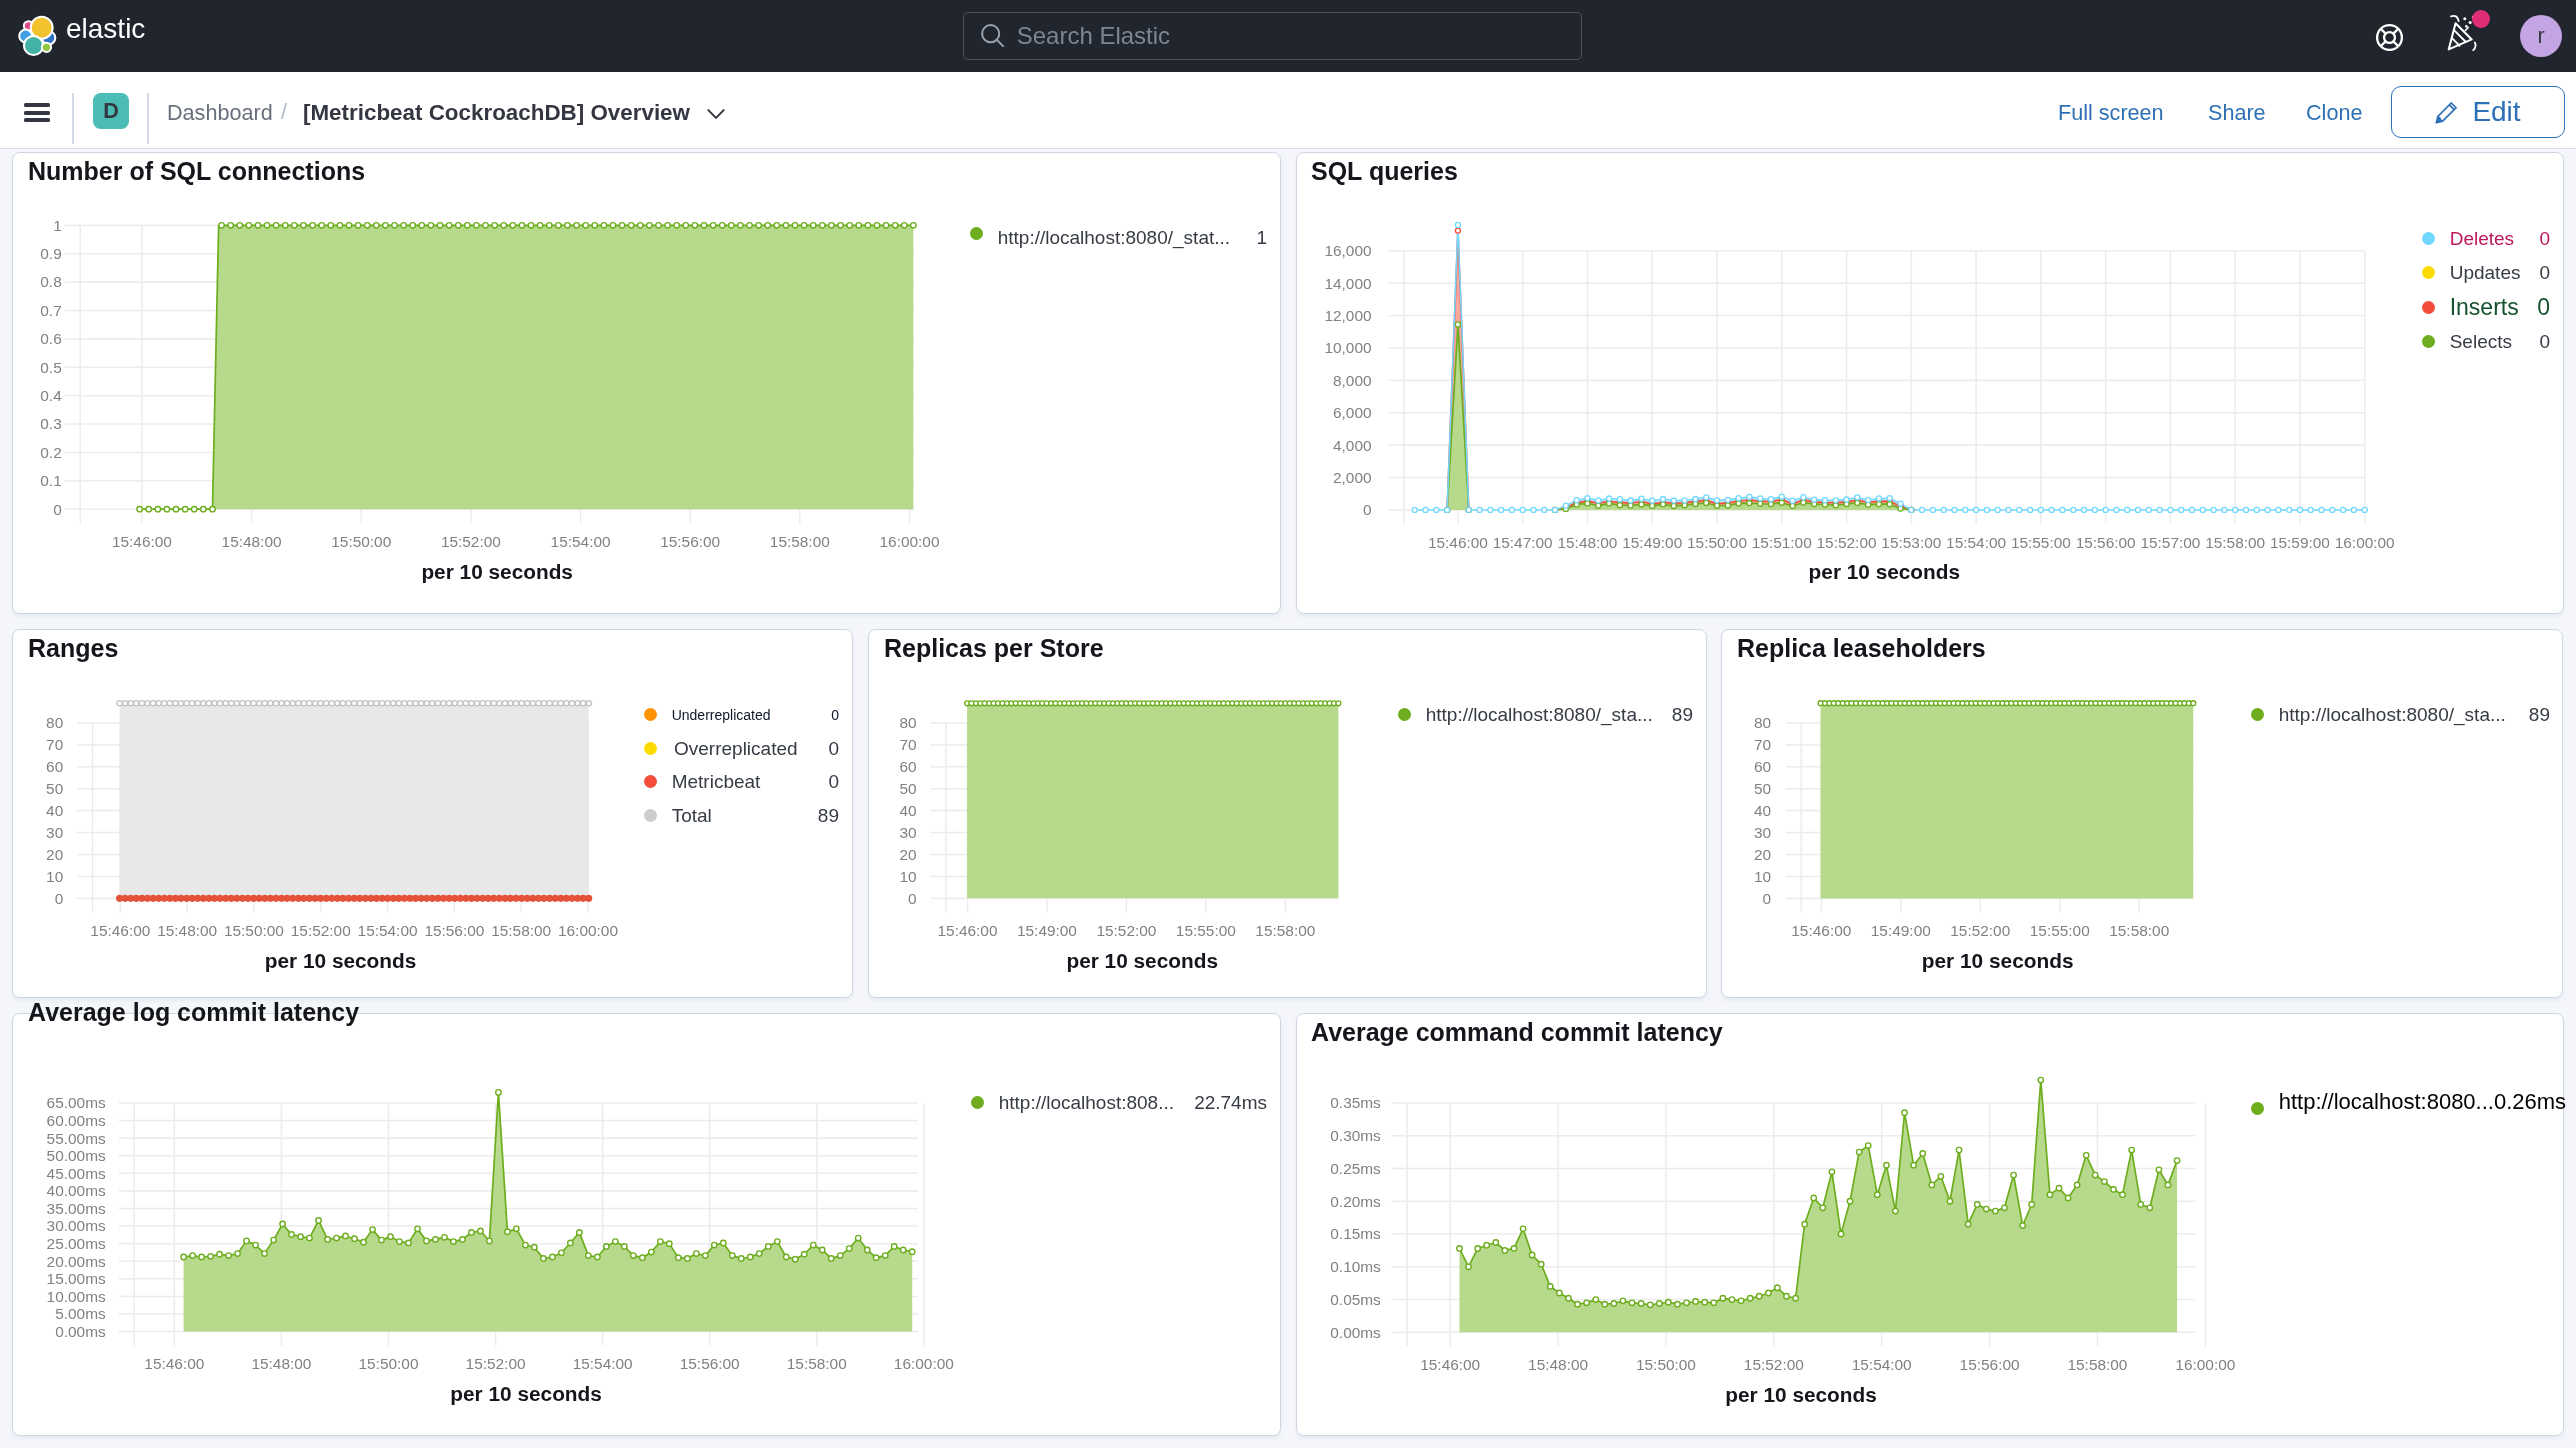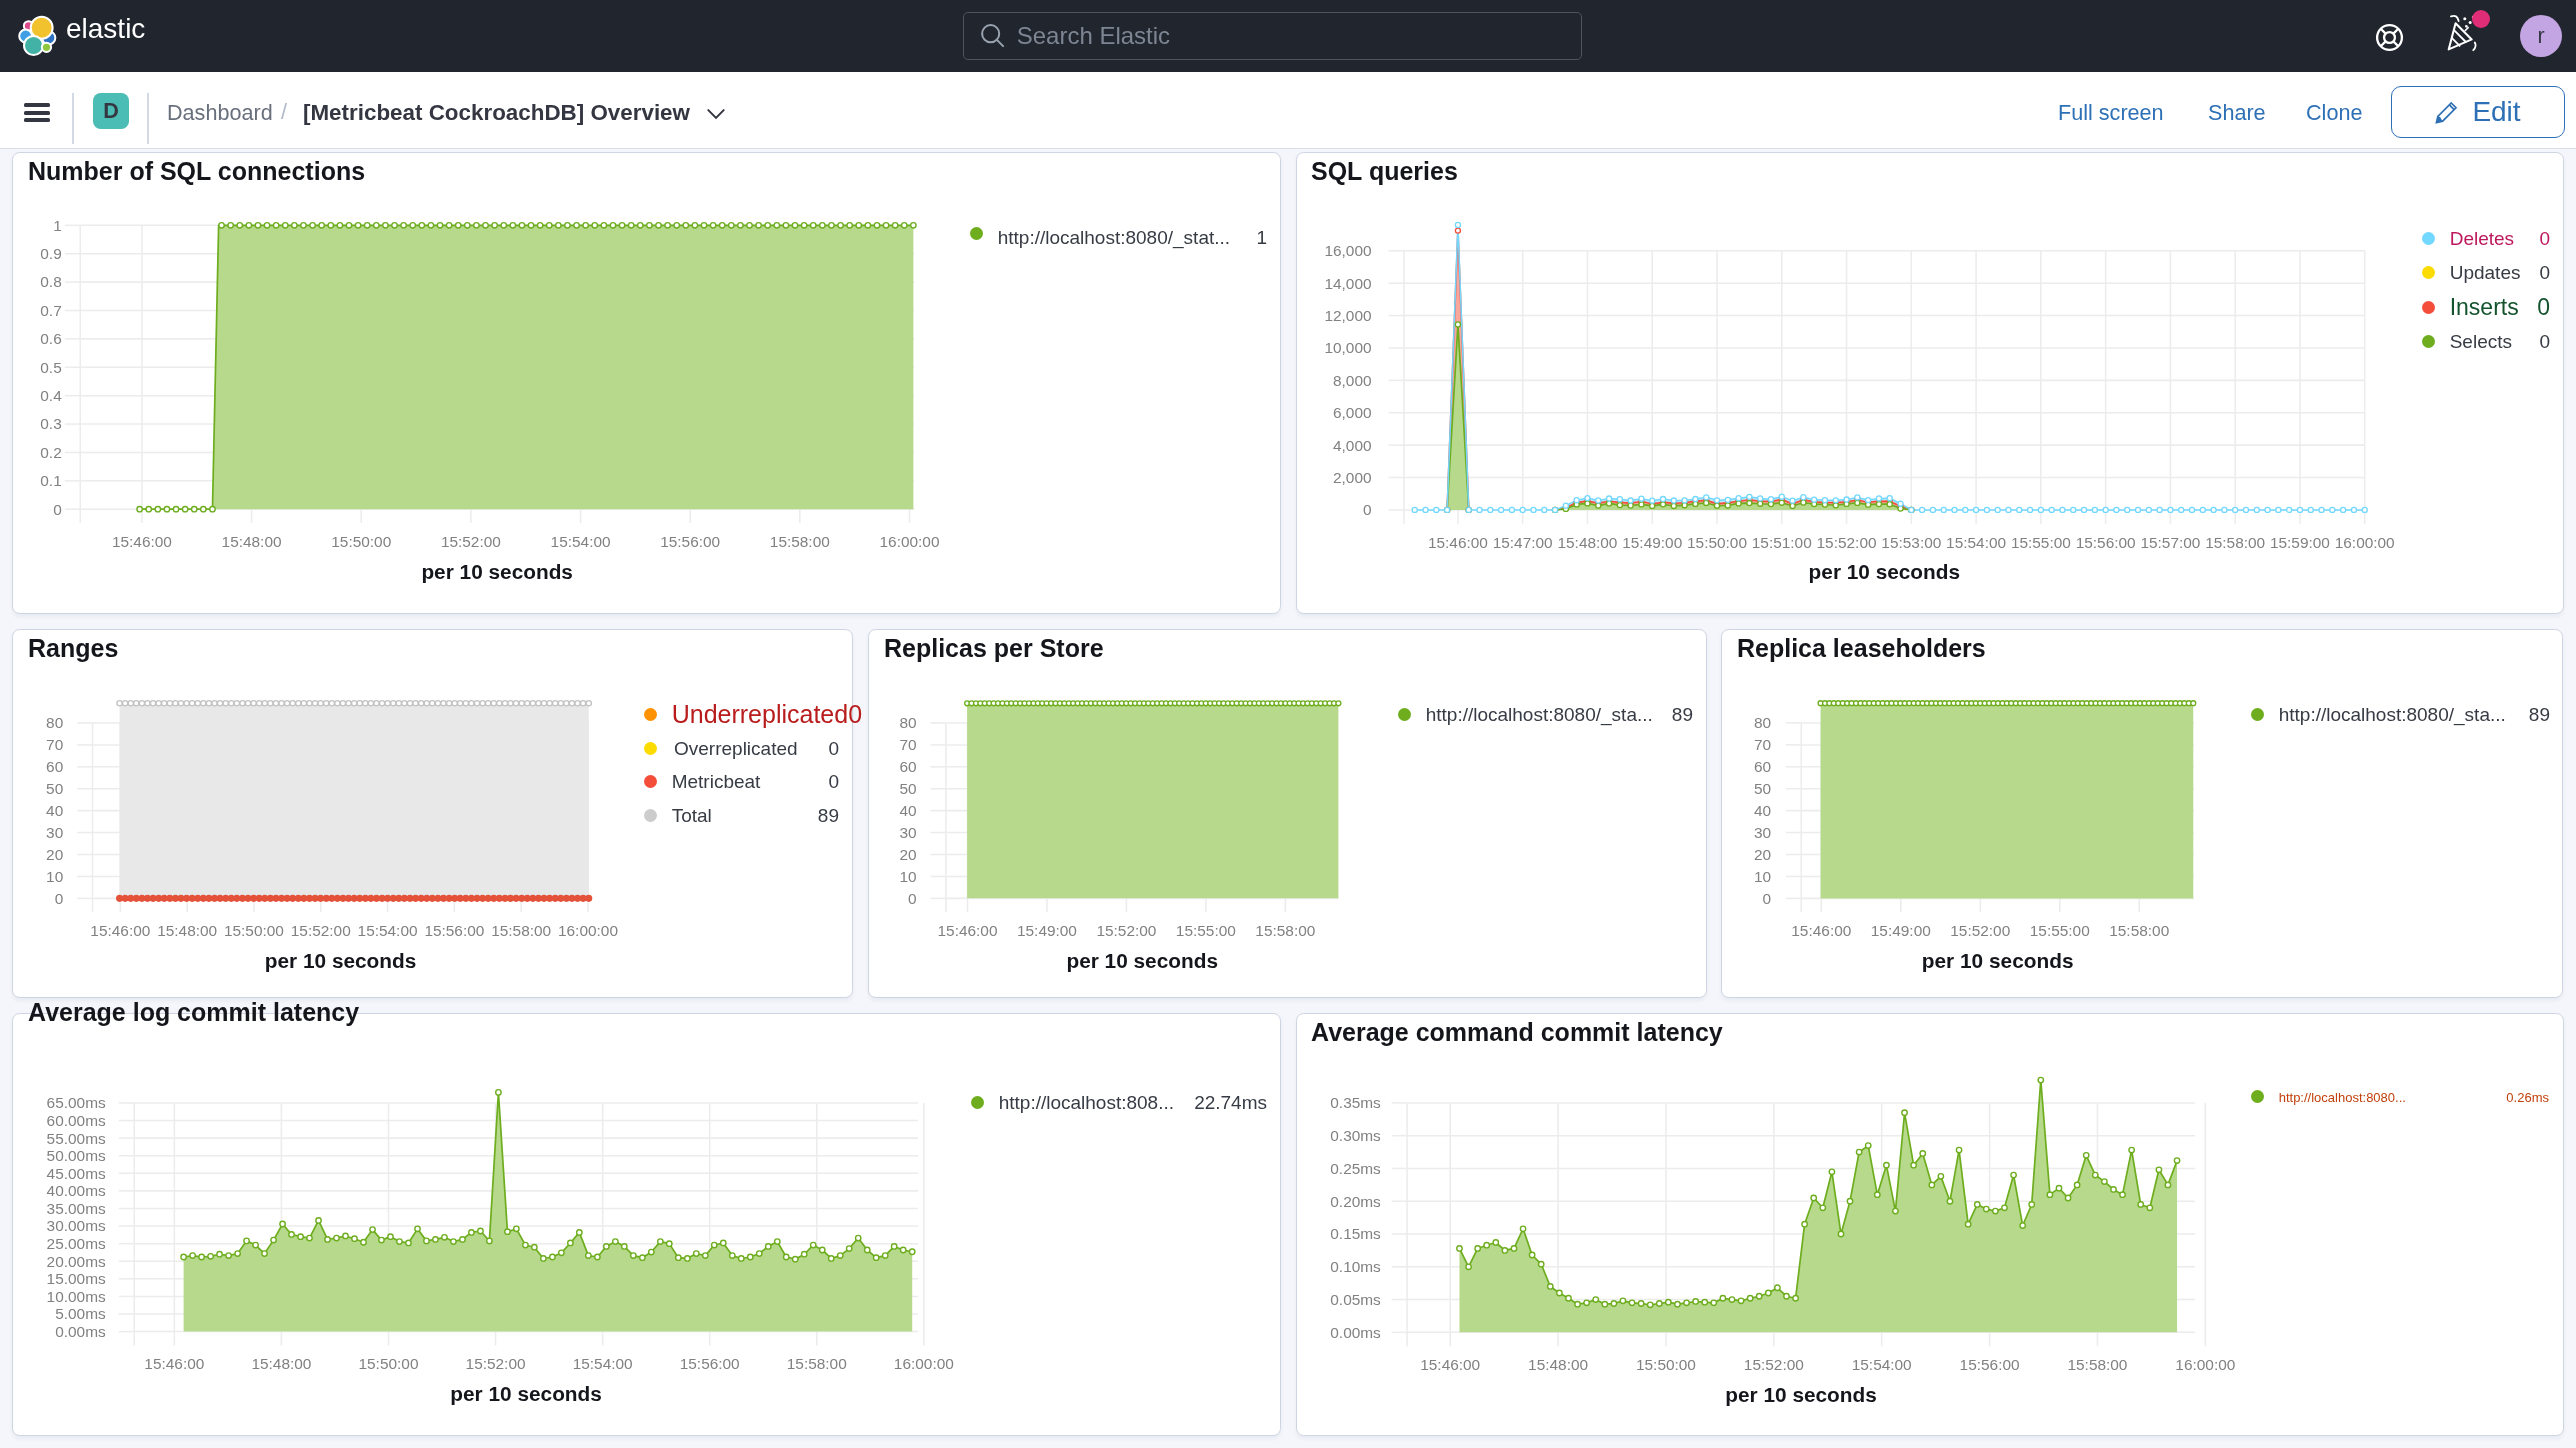--- a/index.html
+++ b/index.html
@@ -697,21 +697,21 @@
     <circle cx="705.2" cy="1164.0" r="3.7" fill="#e4523a" stroke="#e4523a" stroke-width="1.8"></circle>
     <circle cx="712.5" cy="1164.0" r="3.7" fill="#e4523a" stroke="#e4523a" stroke-width="1.8"></circle>
     <circle cx="719.7" cy="1164.0" r="3.7" fill="#e4523a" stroke="#e4523a" stroke-width="1.8"></circle>
     <circle cx="727.0" cy="1164.0" r="3.7" fill="#e4523a" stroke="#e4523a" stroke-width="1.8"></circle>
     <circle cx="734.2" cy="1164.0" r="3.7" fill="#e4523a" stroke="#e4523a" stroke-width="1.8"></circle>
     <circle cx="741.4" cy="1164.0" r="3.7" fill="#e4523a" stroke="#e4523a" stroke-width="1.8"></circle>
     <circle cx="748.7" cy="1164.0" r="3.7" fill="#e4523a" stroke="#e4523a" stroke-width="1.8"></circle>
     <circle cx="755.9" cy="1164.0" r="3.7" fill="#e4523a" stroke="#e4523a" stroke-width="1.8"></circle>
     <circle cx="763.2" cy="1164.0" r="3.7" fill="#e4523a" stroke="#e4523a" stroke-width="1.8"></circle>
   </svg>
-<div style="position:absolute;left:644px;top:702px;width:195px;height:25px;display:flex;align-items:center;font-size:25px;color:#b91c1c;white-space:nowrap">
+<div style="position:absolute;left:644px;top:702px;width:195px;height:25px;display:flex;align-items:center;font-size:14px;color:#0f172a;white-space:nowrap">
     <span style="width:13px;height:13px;border-radius:50%;background:#FE9200;flex:0 0 13px"></span>
     <span style="margin-left:14.7px">Underreplicated</span>
     <span style="margin-left:auto">0</span>
   </div>
 <div style="position:absolute;left:644px;top:736px;width:195px;height:25px;display:flex;align-items:center;font-size:19px;color:#363b44;white-space:nowrap">
     <span style="width:13px;height:13px;border-radius:50%;background:#FCDC00;flex:0 0 13px"></span>
     <span style="margin-left:17px">Overreplicated</span>
     <span style="margin-left:auto">0</span>
   </div>
 <div style="position:absolute;left:644px;top:769px;width:195px;height:25px;display:flex;align-items:center;font-size:19px;color:#363b44;white-space:nowrap">
@@ -1260,17 +1260,17 @@
     <circle cx="2728.4" cy="1531.5" r="3.5" fill="#fff" stroke="#6dad1e" stroke-width="1.8"></circle>
     <circle cx="2740.2" cy="1541.7" r="3.5" fill="#fff" stroke="#6dad1e" stroke-width="1.8"></circle>
     <circle cx="2751.9" cy="1548.5" r="3.5" fill="#fff" stroke="#6dad1e" stroke-width="1.8"></circle>
     <circle cx="2763.7" cy="1490.7" r="3.5" fill="#fff" stroke="#6dad1e" stroke-width="1.8"></circle>
     <circle cx="2775.5" cy="1561.2" r="3.5" fill="#fff" stroke="#6dad1e" stroke-width="1.8"></circle>
     <circle cx="2787.3" cy="1565.5" r="3.5" fill="#fff" stroke="#6dad1e" stroke-width="1.8"></circle>
     <circle cx="2799.1" cy="1516.2" r="3.5" fill="#fff" stroke="#6dad1e" stroke-width="1.8"></circle>
     <circle cx="2810.8" cy="1535.8" r="3.5" fill="#fff" stroke="#6dad1e" stroke-width="1.8"></circle>
     <circle cx="2822.6" cy="1504.3" r="3.5" fill="#fff" stroke="#6dad1e" stroke-width="1.8"></circle>
   </svg>
-<div style="position:absolute;left:2251px;top:1090px;width:298px;height:25px;display:flex;align-items:flex-start;font-size:13px;color:#c2410c;white-space:nowrap">
+<div style="position:absolute;left:2251px;top:1090px;width:298px;height:25px;display:flex;align-items:flex-end;font-size:22px;color:#000000;white-space:nowrap">
     <span style="width:13px;height:13px;border-radius:50%;background:#6dad1e;flex:0 0 13px"></span>
     <span style="margin-left:14.7px">http://localhost:8080...</span>
     <span style="margin-left:auto">0.26ms</span>
   </div>
 
 </body></html>

